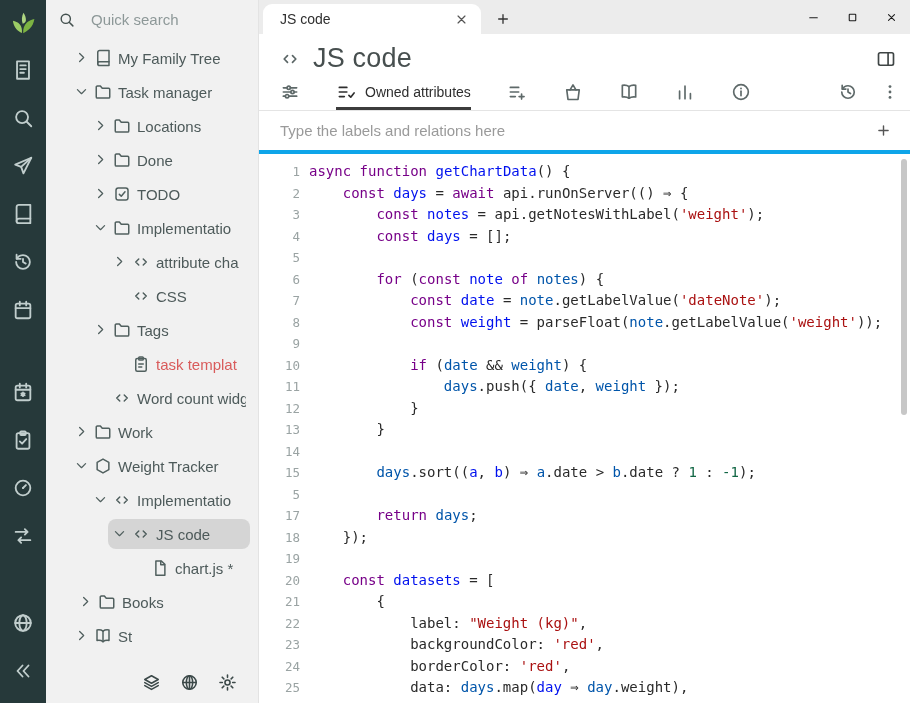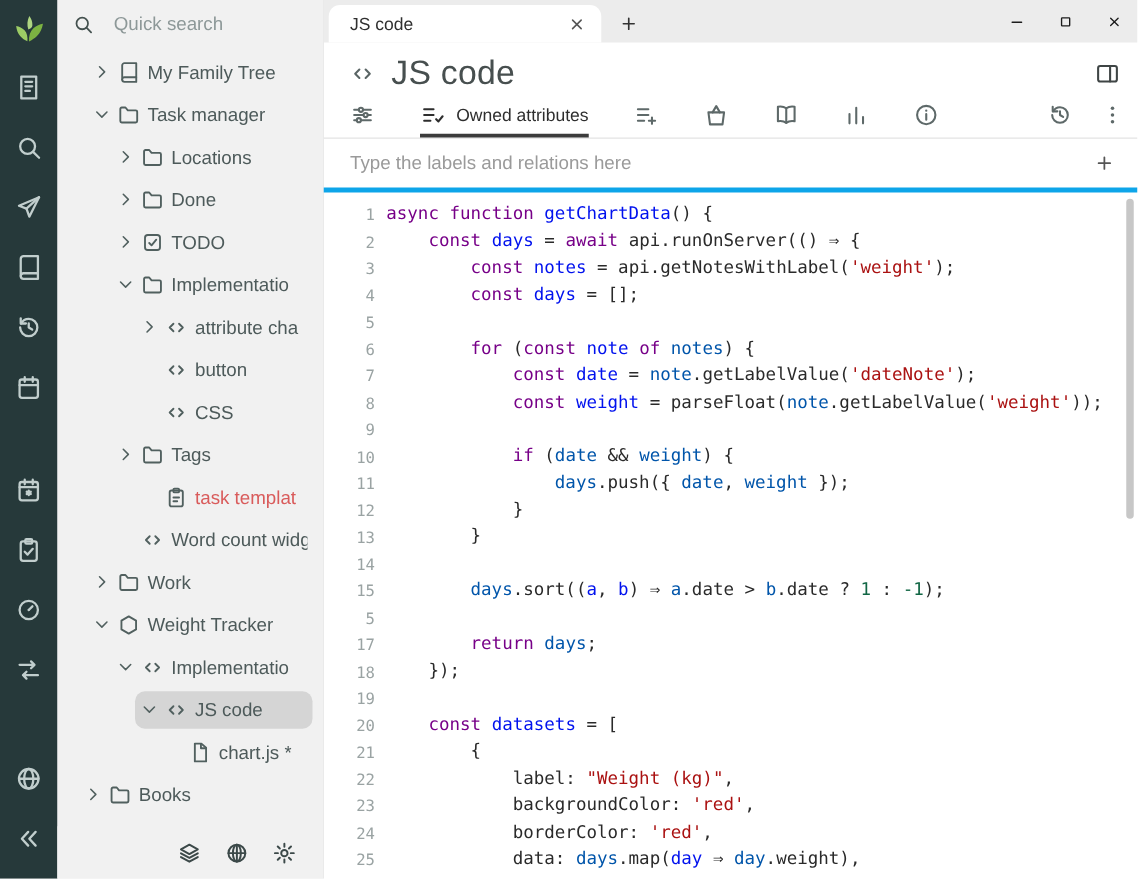--- a/index.html
+++ b/index.html
@@ -296,31 +296,20 @@
           </div>
         </div>
         <div class="tree-row" style="padding-left: 62px;">
           <div class="tree-inner">
             <span class="expander"></span>
             <span class="tree-icon">
               <svg viewBox="0 0 24 24" fill="none" stroke="currentColor" stroke-width="2" stroke-linecap="round" stroke-linejoin="round">
                 <path d="M9 8l-4 4 4 4M15 8l4 4-4 4"></path>
               </svg>
             </span>
-            <span class="tree-label">button</span>
-          </div>
-        </div>
-        <div class="tree-row" style="padding-left: 62px;">
-          <div class="tree-inner">
-            <span class="expander"></span>
-            <span class="tree-icon">
-              <svg viewBox="0 0 24 24" fill="none" stroke="currentColor" stroke-width="2" stroke-linecap="round" stroke-linejoin="round">
-                <path d="M9 8l-4 4 4 4M15 8l4 4-4 4"></path>
-              </svg>
-            </span>
             <span class="tree-label">CSS</span>
           </div>
         </div>
         <div class="tree-row" style="padding-left: 43px;">
           <div class="tree-inner">
             <span class="expander">
               <svg viewBox="0 0 24 24" fill="none" stroke="currentColor" stroke-width="2" stroke-linecap="round" stroke-linejoin="round">
                 <path d="M9 5.5l6.5 6.5L9 18.5"></path>
               </svg>
             </span>
@@ -421,21 +410,21 @@
             <span class="expander"></span>
             <span class="tree-icon">
               <svg viewBox="0 0 24 24" fill="none" stroke="currentColor" stroke-width="2" stroke-linecap="round" stroke-linejoin="round">
                 <path d="M6.5 2.5h7L18.5 7v14.5h-12z"></path>
                 <path d="M13 3v4.5h5"></path>
               </svg>
             </span>
             <span class="tree-label">chart.js *</span>
           </div>
         </div>
-        <div class="tree-row" style="padding-left: 17px;">
+        <div class="tree-row" style="padding-left: 28px;">
           <div class="tree-inner">
             <span class="expander">
               <svg viewBox="0 0 24 24" fill="none" stroke="currentColor" stroke-width="2" stroke-linecap="round" stroke-linejoin="round">
                 <path d="M9 5.5l6.5 6.5L9 18.5"></path>
               </svg>
             </span>
             <span class="tree-icon">
               <svg viewBox="0 0 24 24" fill="none" stroke="currentColor" stroke-width="2" stroke-linecap="round" stroke-linejoin="round">
                 <path d="M3 7V5.5A1.5 1.5 0 0 1 4.5 4h4L11 7h8.5A1.5 1.5 0 0 1 21 8.5v10A1.5 1.5 0 0 1 19.5 20h-15A1.5 1.5 0 0 1 3 18.5z"></path>
               </svg>

